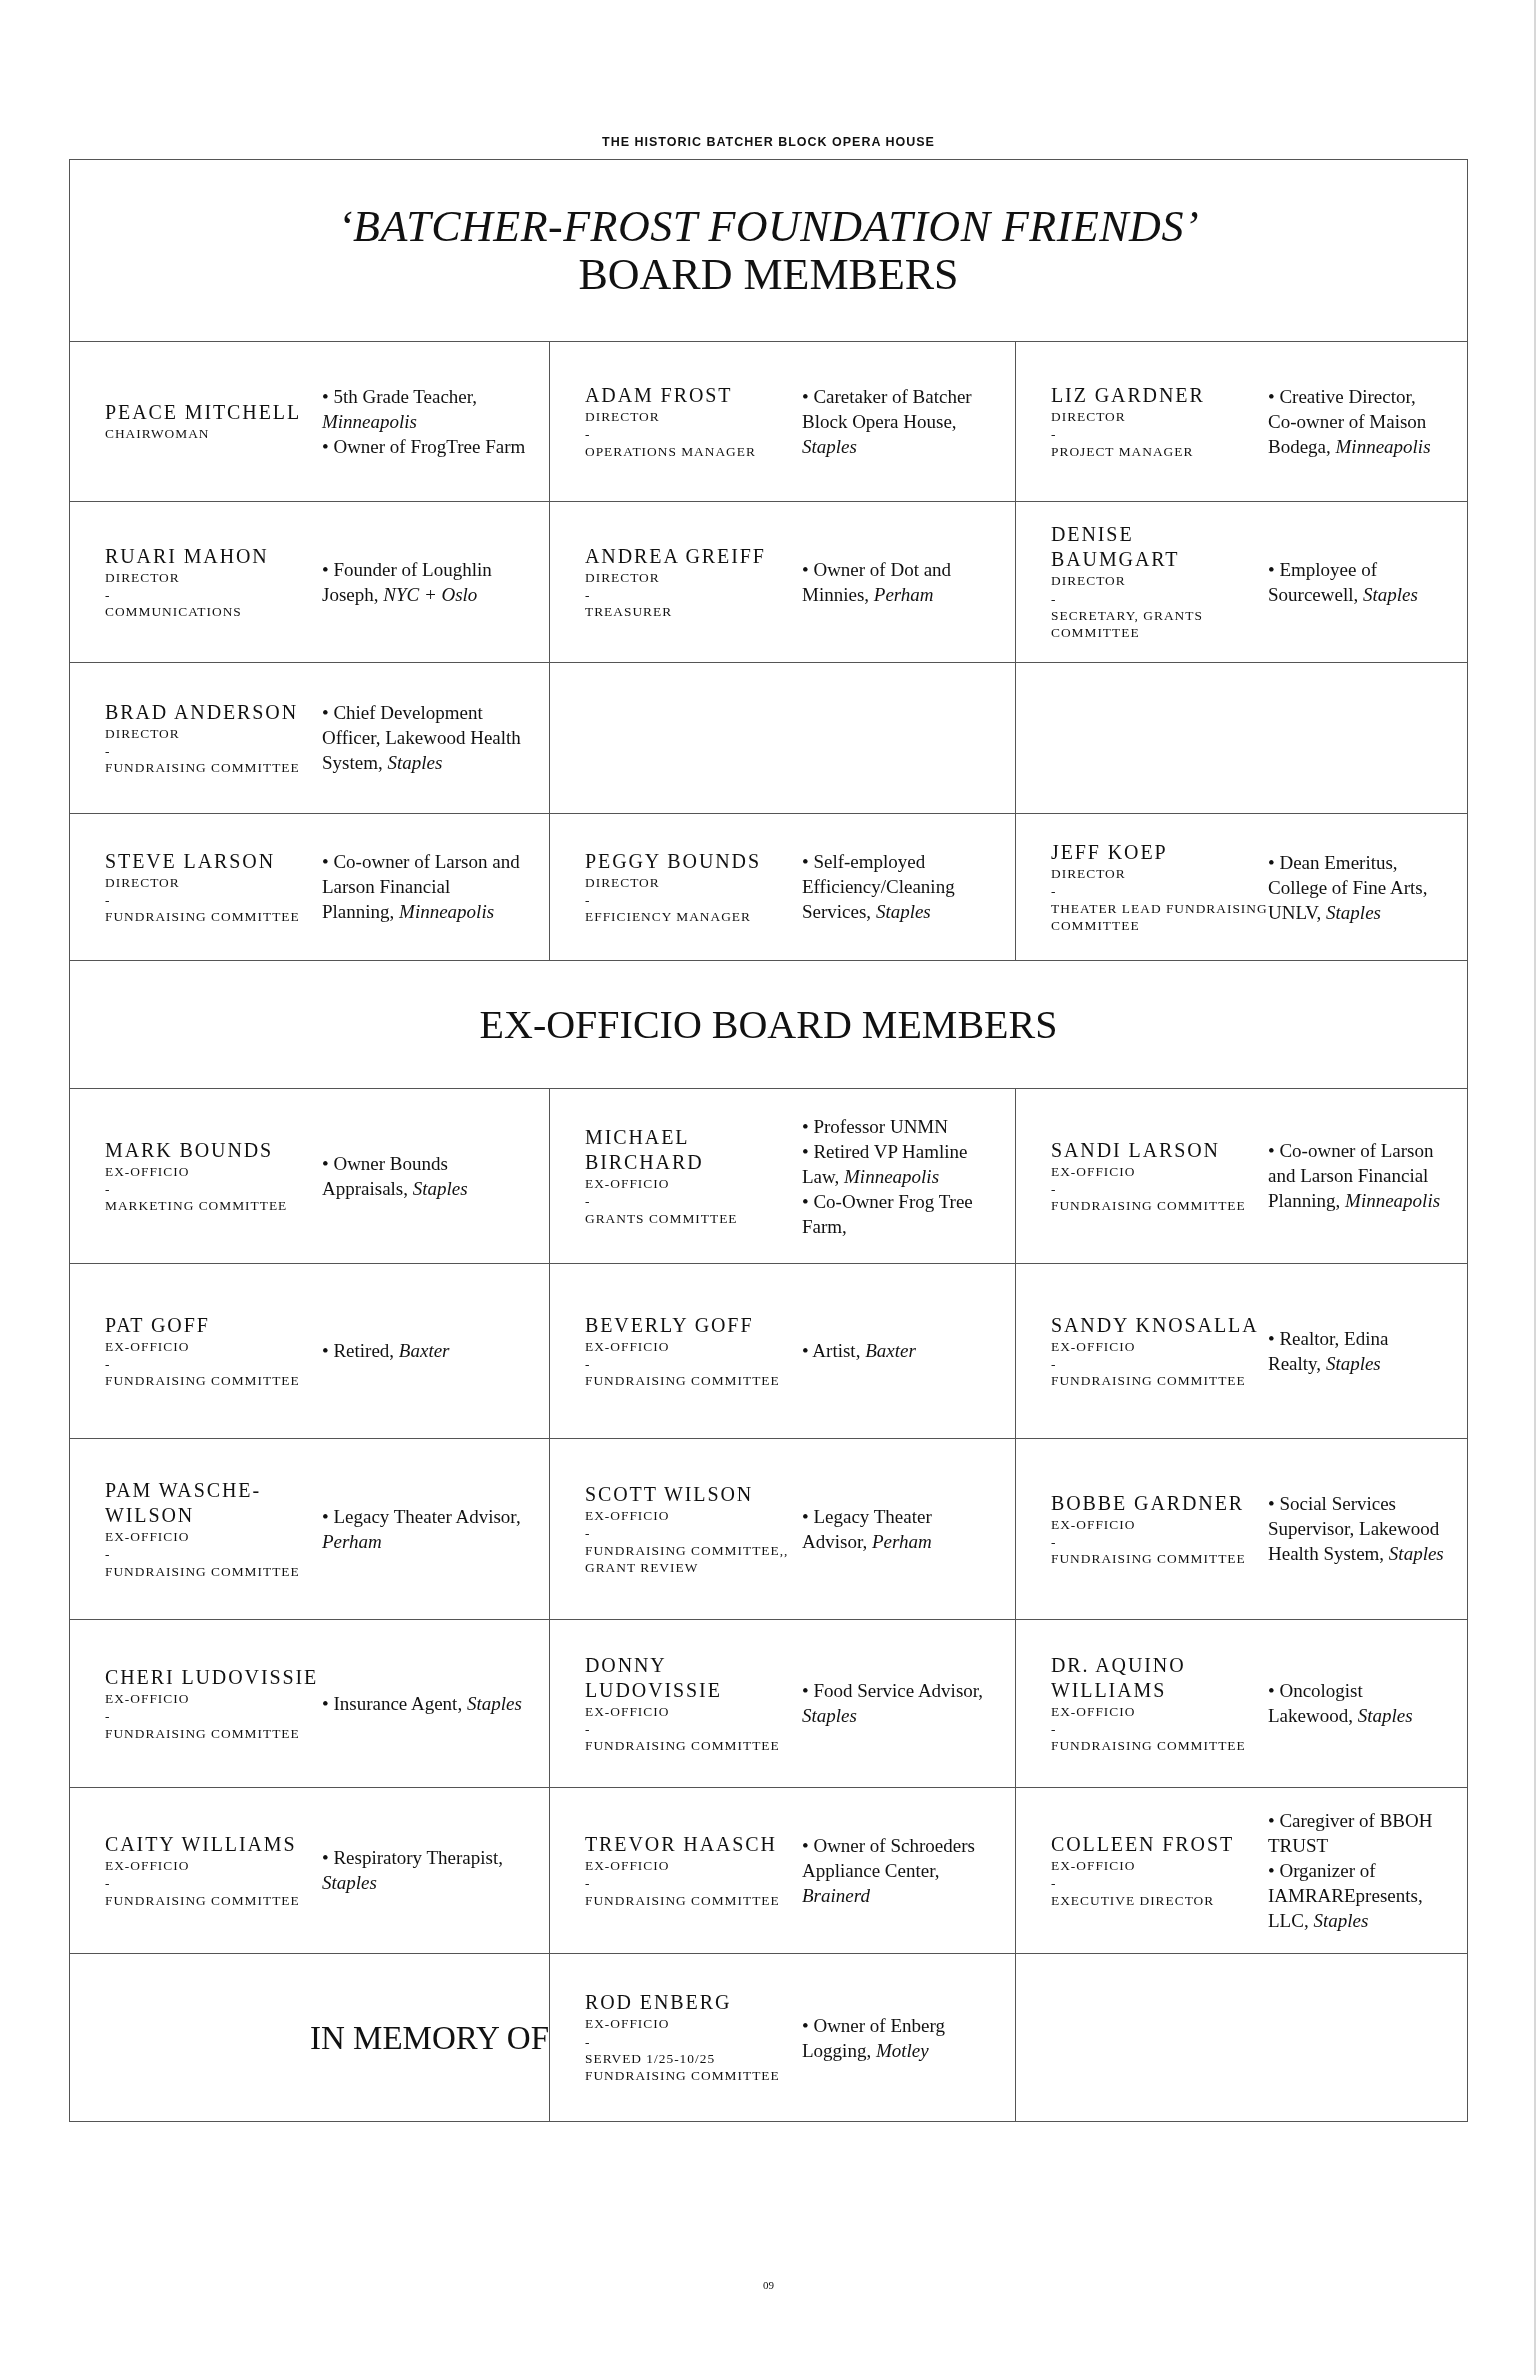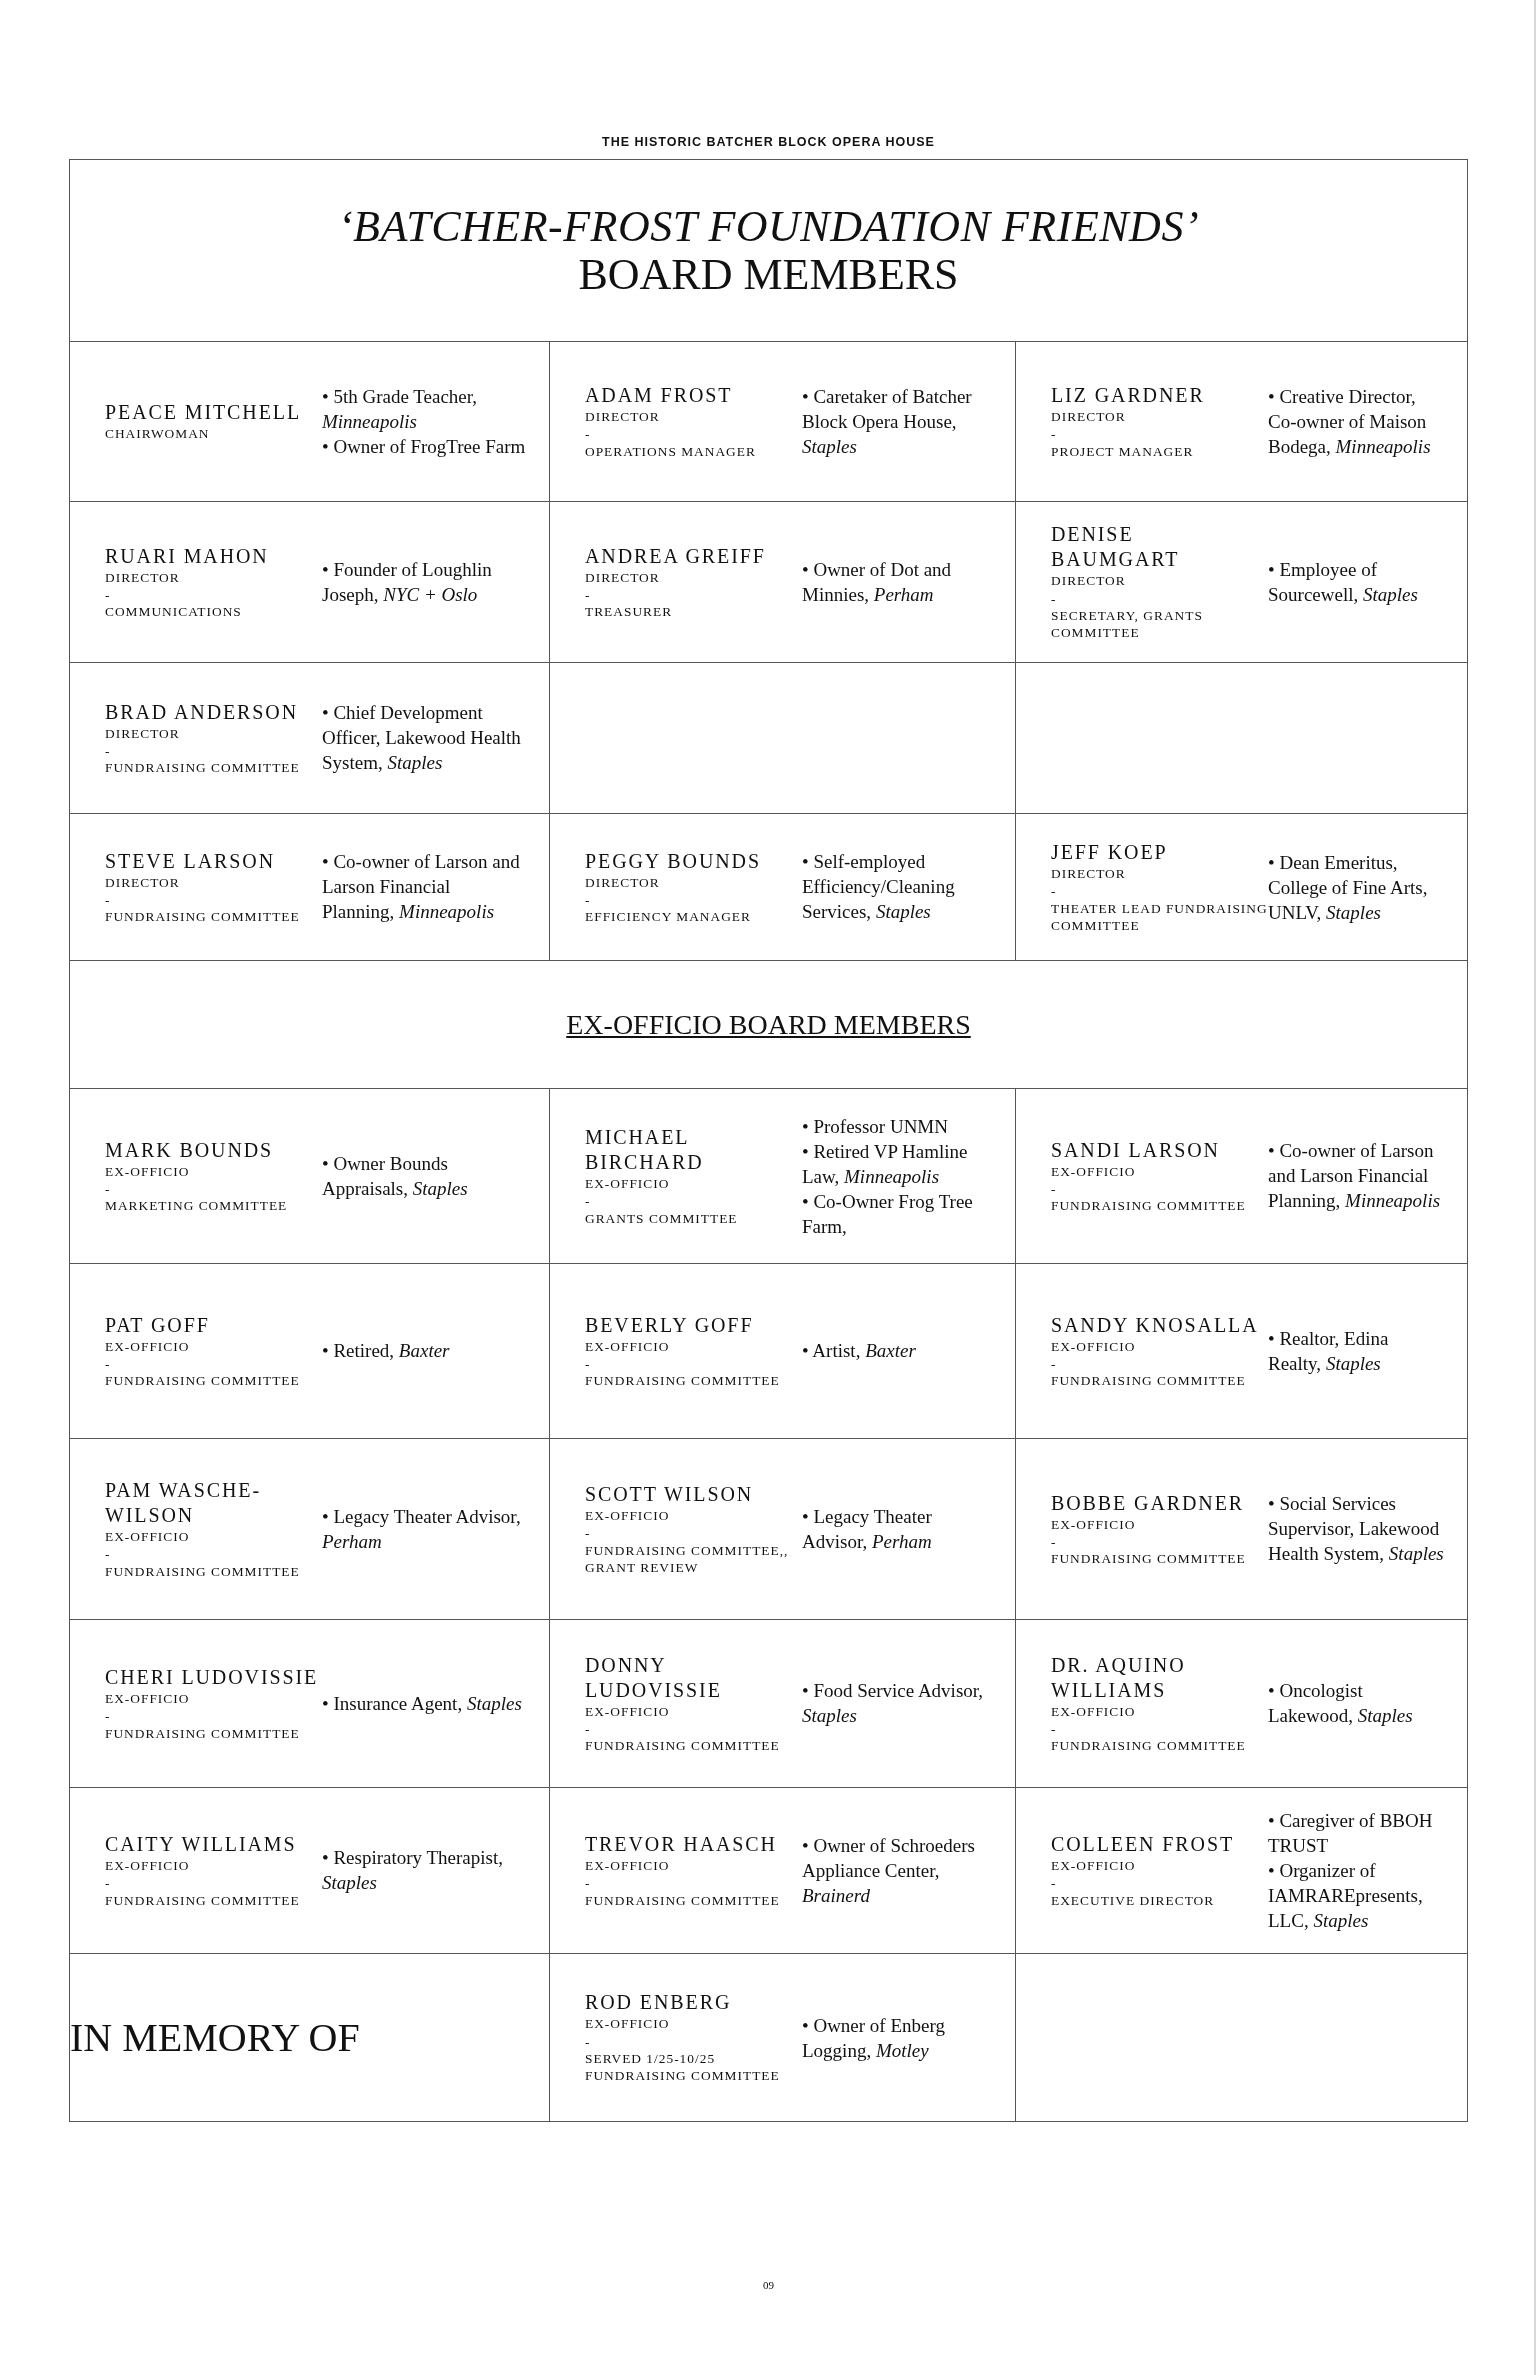--- a/index.html
+++ b/index.html
@@ -8,22 +8,22 @@
   .right-edge { position: absolute; right: 1px; top: 0; width: 1.9px; height: 2376px; background: #d8d8d8; }
   .running-head { position: absolute; top: 135px; left: 0; width: 1537px; text-align: center;
                   font-family: "Liberation Sans", "DejaVu Sans", sans-serif; font-weight: bold;
                   font-size: 12.5px; letter-spacing: 1px; }
   .board { position: absolute; left: 69px; top: 159px; width: 1398px; border-collapse: collapse;
            table-layout: fixed; }
   .board td { border: 1.4px solid #555; vertical-align: middle; padding: 0; }
   .section-head { text-align: center; }
   .title-1 { font-style: italic; font-size: 44px; line-height: 48px; letter-spacing: 0.5px; }
   .title-2 { font-size: 44px; line-height: 48px; }
-  .ex-title { font-size: 28px; line-height: 48px; text-decoration: underline; }
-  .memory-title { font-size: 40px; line-height: 48px; text-align: left; }
+  .ex-title { font-size: 40px; line-height: 48px; }
+  .memory-title { font-size: 33px; line-height: 48px; text-align: right; }
   .cell { display: flex; align-items: center; padding: 0 23px 0 35px; }
   .left { width: 217px; flex: none; }
   .name { font-size: 20px; letter-spacing: 1.9px; line-height: 25px; }
   .role { font-size: 13.4px; letter-spacing: 1px; line-height: 17.3px; }
   .desc { font-size: 19px; line-height: 25px; }
   .desc .bul { display: block; }
   .desc em { font-style: italic; }
   .page-num { position: absolute; top: 2279px; left: 0; width: 1537px; text-align: center; font-size: 11px; }
 </style>
 </head>

